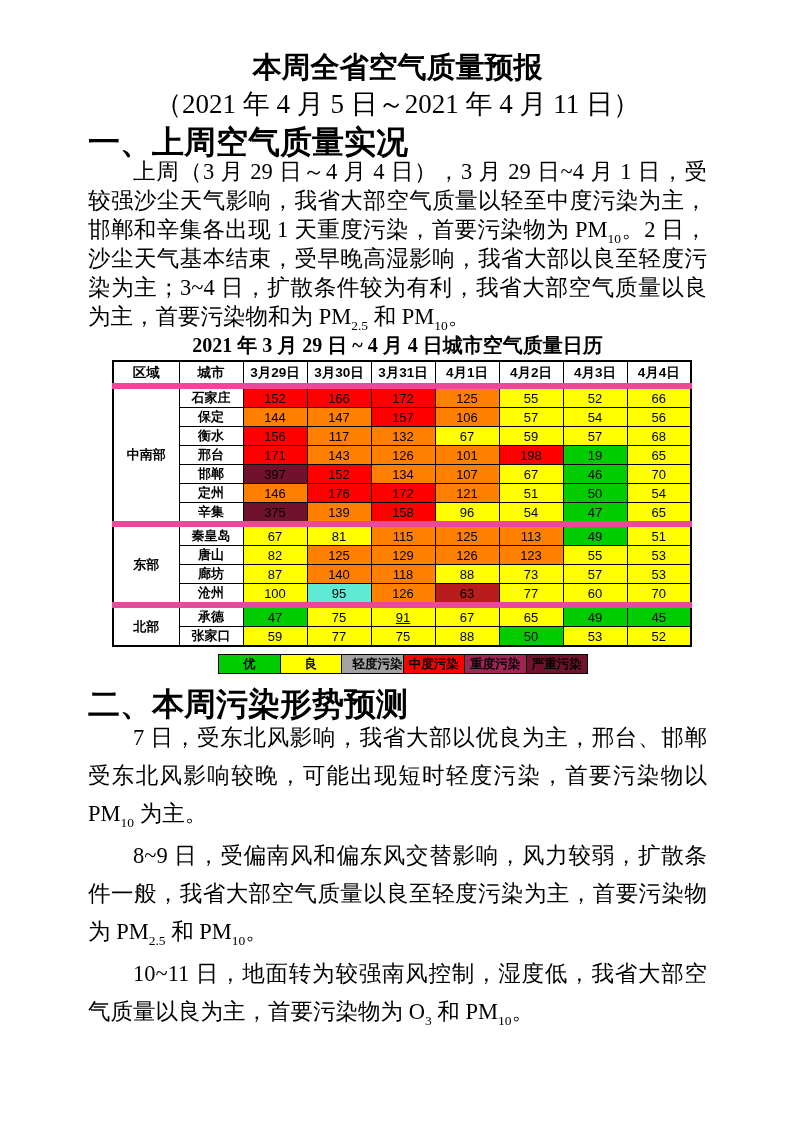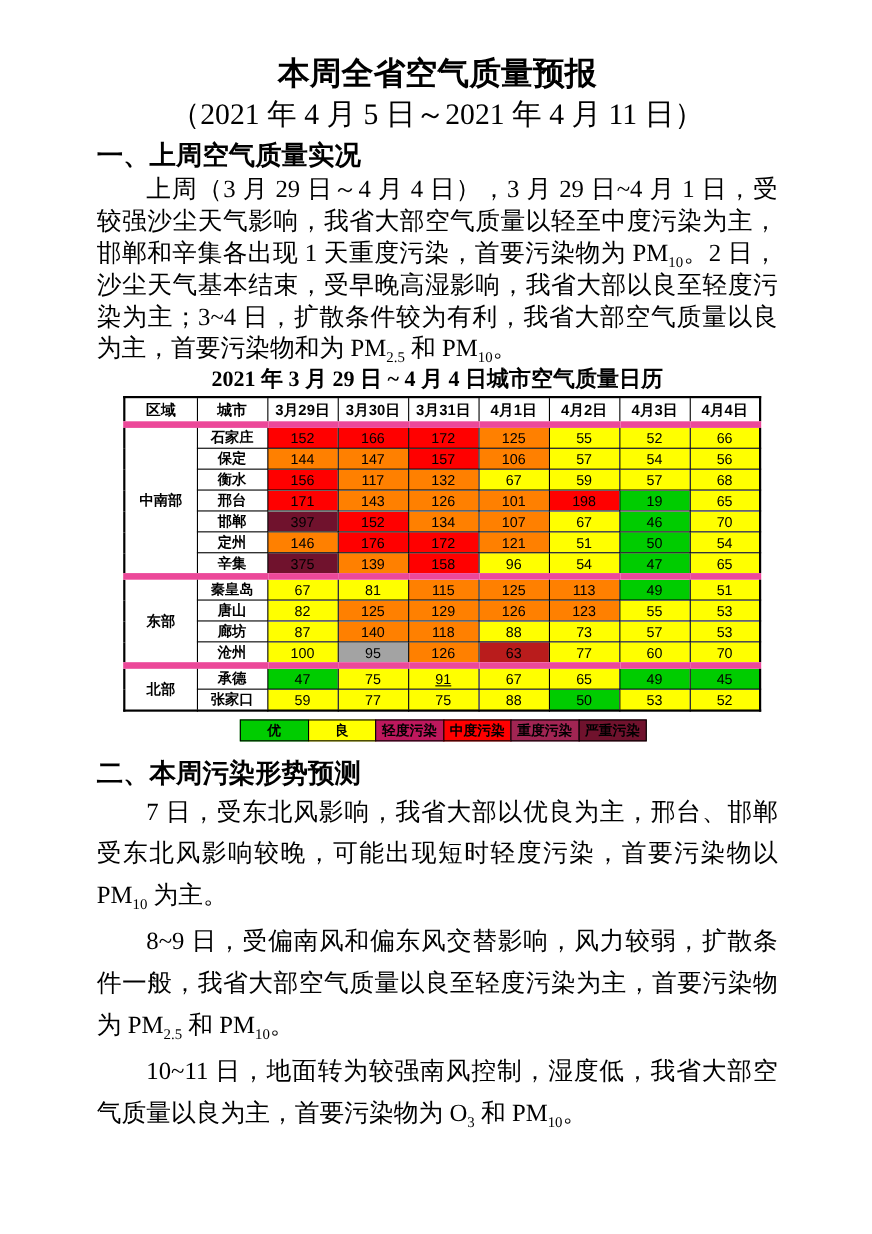--- a/index.html
+++ b/index.html
@@ -24,21 +24,21 @@
   .doc-subtitle {
     text-align: center;
     font-family: "Liberation Serif", serif;
     font-size: 27px;
     line-height: 34px;
     margin-top: 3px;
   }
   .heading {
     font-family: "Liberation Sans", sans-serif;
     font-weight: bold;
-    font-size: 24px;
+    font-size: 32px;
     line-height: 30px;
     margin-top: 6px;
   }
   .heading.h2 { margin-top: 15px; }
   p.body {
     margin: 0;
     text-indent: 2em;
     text-align: justify;
     font-size: 22.5px;
   }
@@ -238,21 +238,21 @@
           <td style="background: rgb(255, 128, 0);">140</td>
           <td style="background: rgb(255, 128, 0);">118</td>
           <td style="background: rgb(255, 255, 0);">88</td>
           <td style="background: rgb(255, 255, 0);">73</td>
           <td style="background: rgb(255, 255, 0);">57</td>
           <td style="background: rgb(255, 255, 0);">53</td>
         </tr>
         <tr>
           <td class="city">沧州</td>
           <td style="background: rgb(255, 255, 0);">100</td>
-          <td style="background: #a3a3a3;">95</td>
+          <td style="background: #5eead4;">95</td>
           <td style="background: rgb(255, 128, 0);">126</td>
           <td style="background: #b91c1c;">63</td>
           <td style="background: rgb(255, 255, 0);">77</td>
           <td style="background: rgb(255, 255, 0);">60</td>
           <td style="background: rgb(255, 255, 0);">70</td>
         </tr>
         <tr class="group-start">
           <td rowspan="2" class="region">北部</td>
           <td class="city">承德</td>
           <td style="background: rgb(0, 204, 0);">47</td>
@@ -272,21 +272,21 @@
           <td style="background: rgb(0, 204, 0);">50</td>
           <td style="background: rgb(255, 255, 0);">53</td>
           <td style="background: rgb(255, 255, 0);">52</td>
         </tr>
       </tbody>
   </table>
 
   <div class="legend" id="legend">
       <div class="legend-cell" style="background: rgb(0, 204, 0);">优</div>
       <div class="legend-cell" style="background: rgb(255, 255, 0);">良</div>
-      <div class="legend-cell" style="background: #be185d;">轻度污染</div>
+      <div class="legend-cell" style="background: #a3a3a3; text-align: right;">轻度污染</div>
       <div class="legend-cell" style="background: rgb(255, 0, 0);">中度污染</div>
       <div class="legend-cell" style="background: rgb(161, 37, 83);">重度污染</div>
       <div class="legend-cell" style="background: rgb(112, 18, 45);">严重污染</div>
     </div>
 
   <div class="heading h2">二、本周污染形势预测</div>
   <p class="body s2p first"><span>7 日，受东北风影响，我省大部以优良为主，邢台、邯郸受东北风影响较晚，可能出现短时轻度污染，首要污染物以 PM</span><sub>10</sub><span> 为主。</span></p>
   <p class="body s2p"><span>8~9 日，受偏南风和偏东风交替影响，风力较弱，扩散条件一般，我省大部空气质量以良至轻度污染为主，首要污染物为 PM</span><sub>2.5</sub><span> 和 PM</span><sub>10</sub><span>。</span></p>
   <p class="body s2p"><span>10~11 日，地面转为较强南风控制，湿度低，我省大部空气质量以良为主，首要污染物为 O</span><sub>3</sub><span> 和 PM</span><sub>10</sub><span>。</span></p>
 

